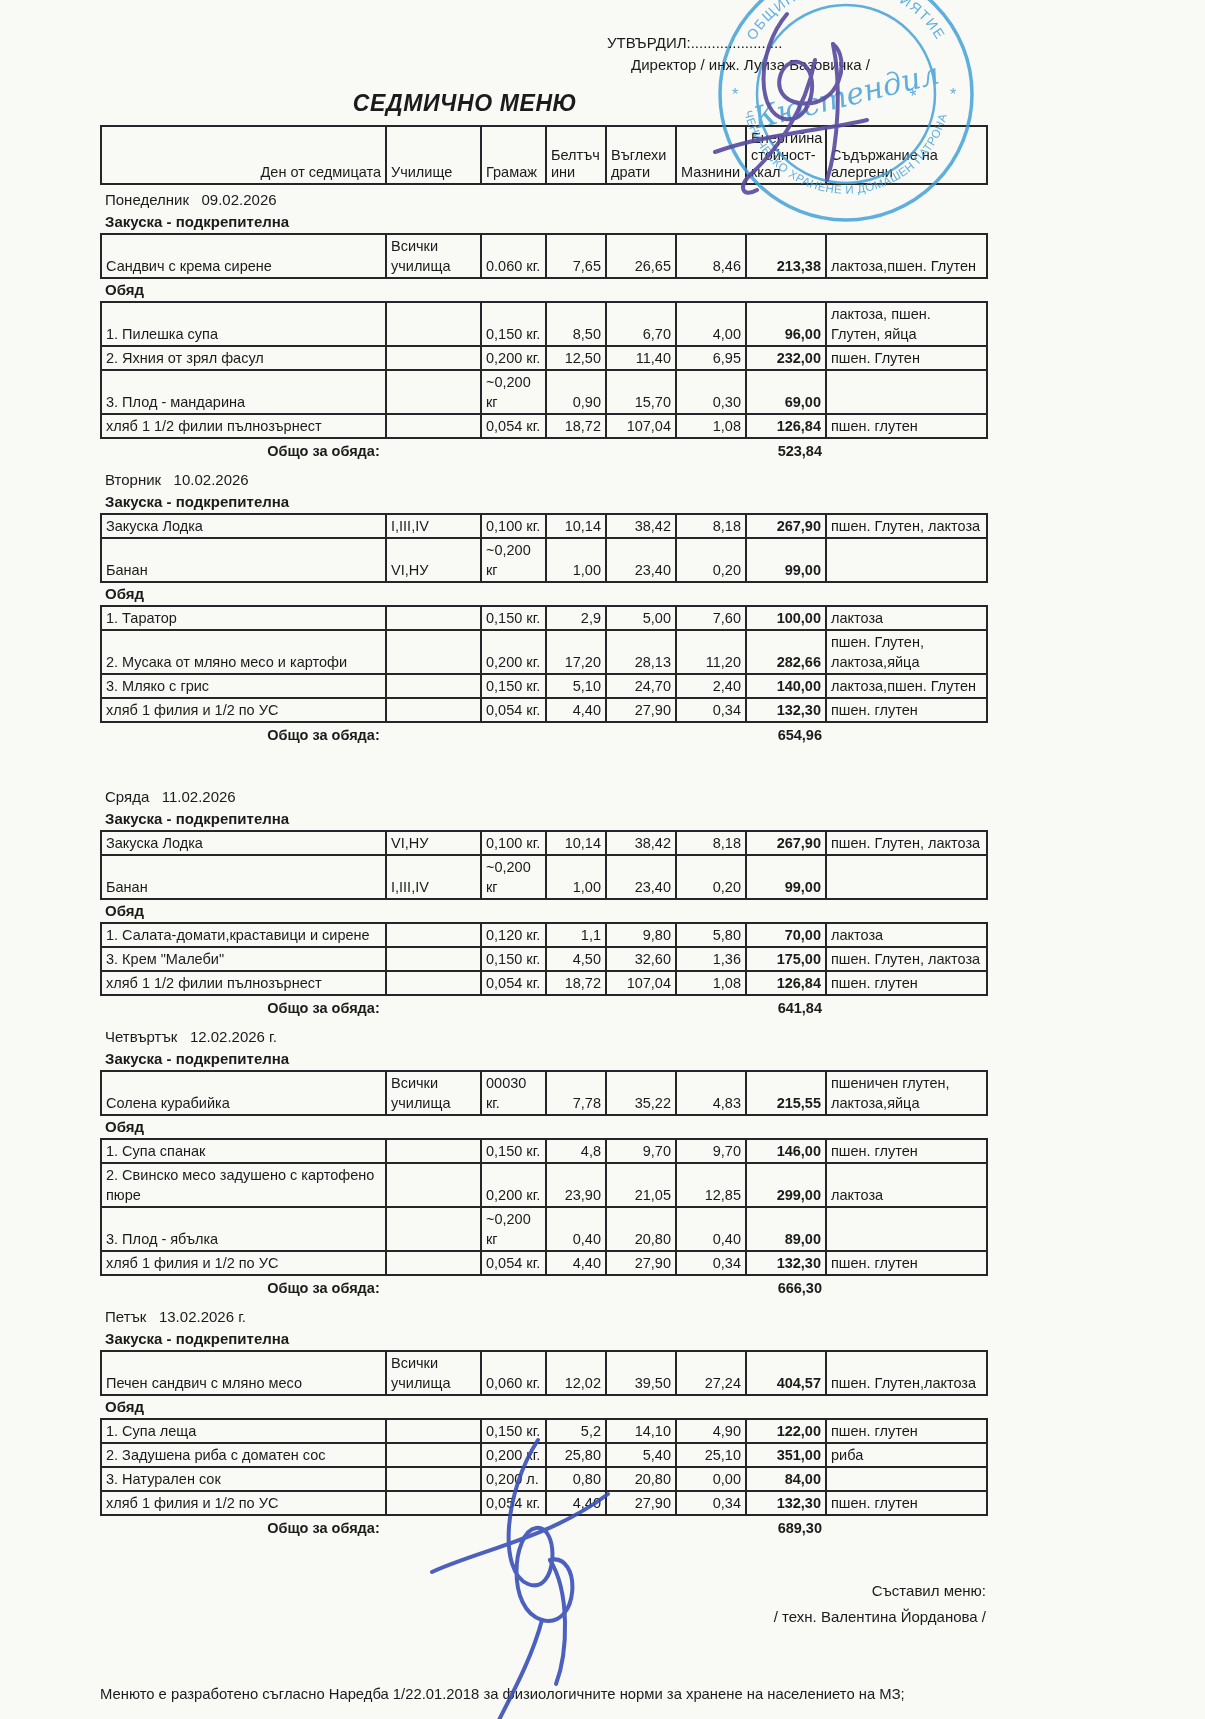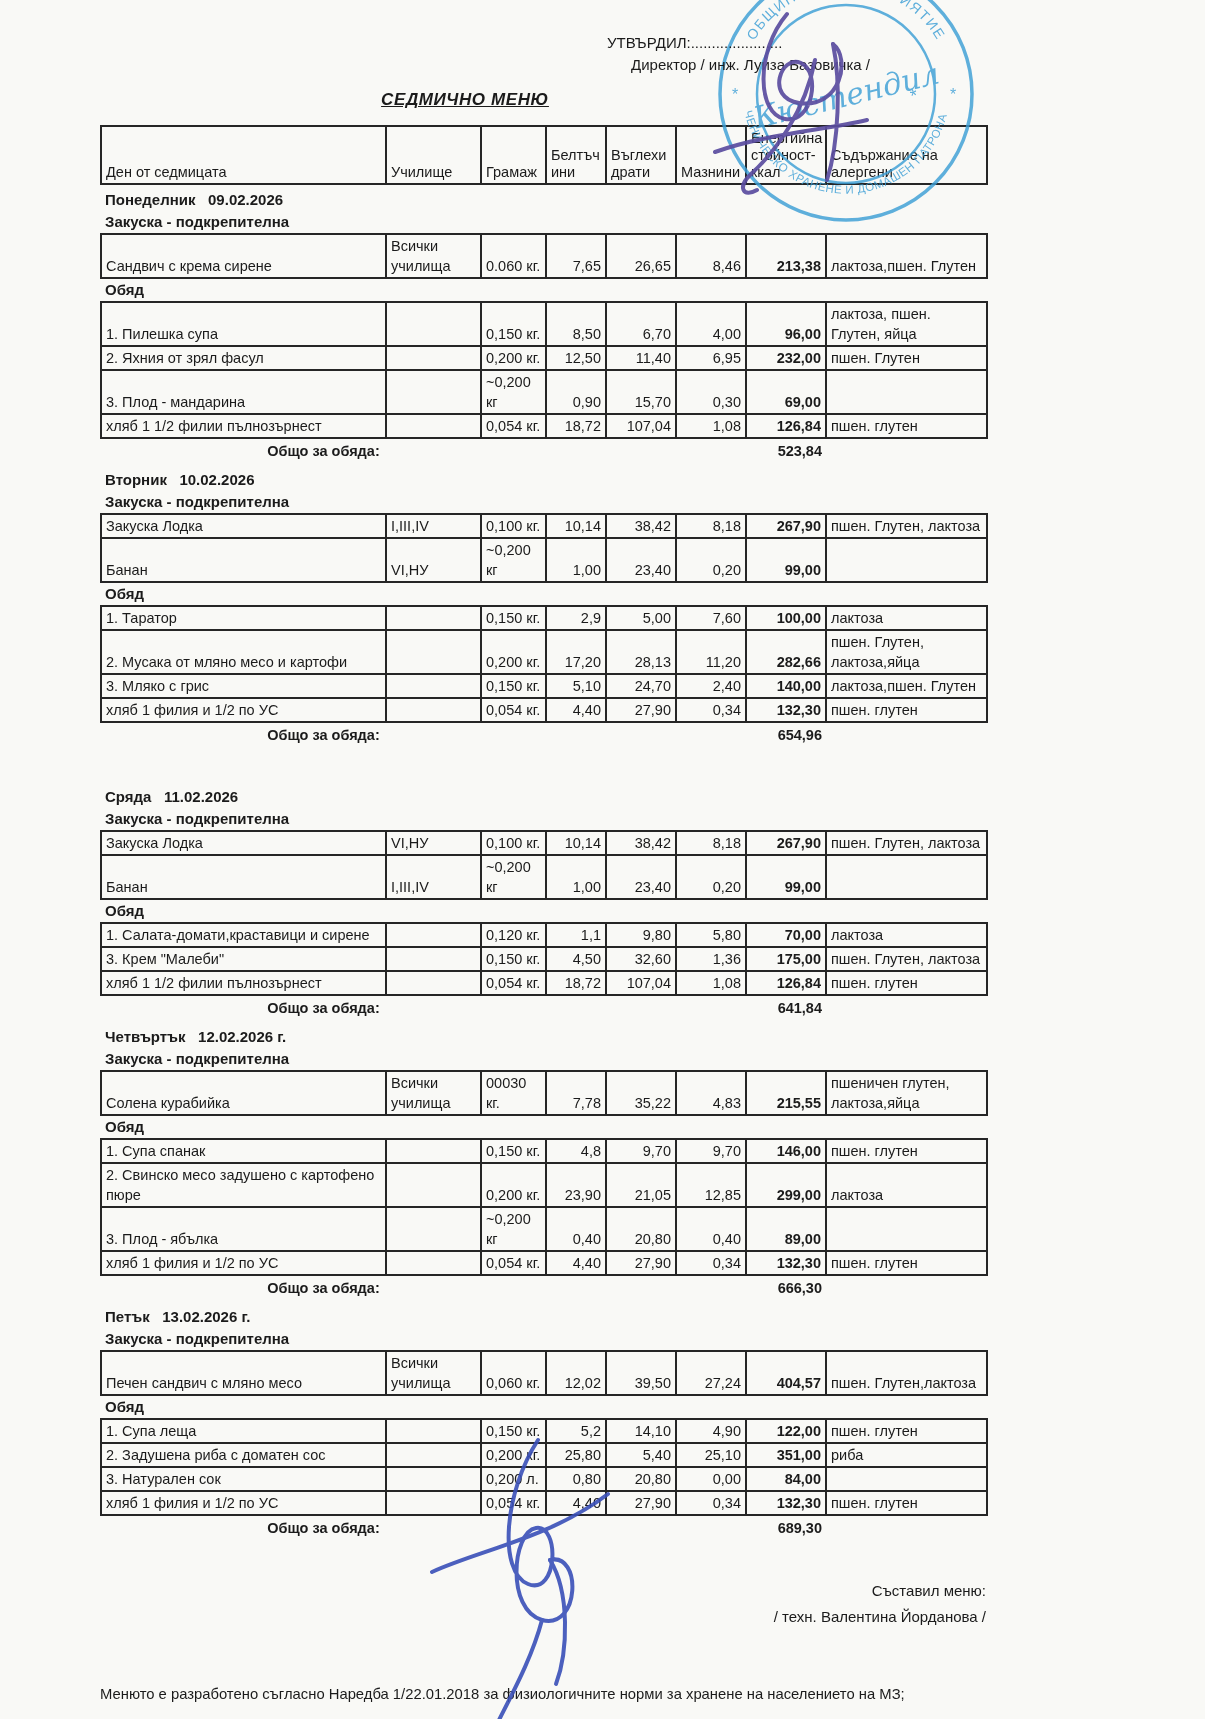--- a/index.html
+++ b/index.html
@@ -3,35 +3,35 @@
 <meta charset="utf-8">
 <style>
   html,body{margin:0;padding:0;background:#e8e8e6;}
   .page{position:relative;width:1205px;height:1719px;background:#f9f9f6;overflow:hidden;
         font-family:"Liberation Sans",sans-serif;color:#1b1b1b;}
   
   .approved{position:absolute;top:32px;left:607px;font-size:15px;line-height:22px;z-index:3;}
   .approved .line2{padding-left:24px;}
   
   .doc-title{position:absolute;top:90px;left:100px;width:730px;text-align:center;
-             font-weight:bold;font-style:italic;text-decoration:underline;
-             font-size:17px;letter-spacing:.6px;z-index:3;}
+             font-weight:bold;font-style:italic;
+             font-size:23px;letter-spacing:.6px;z-index:3;}
   
   .stamp{position:absolute;left:712px;top:-40px;width:268px;height:268px;opacity:.82;z-index:2;}
   .sig-top{position:absolute;left:655px;top:2px;width:250px;height:210px;z-index:4;}
   
   .content{position:absolute;top:125px;left:100px;width:886px;z-index:1;}
   table{border-collapse:collapse;width:100%;table-layout:fixed;}
   th{border:2px solid #262626;vertical-align:bottom;font-weight:normal;text-align:left;
      padding:2px 4px;font-size:14.5px;line-height:17px;white-space:pre-line;height:52px;}
-  th.first{text-align:left;margin-left:20px;}
+  th.first{text-align:right;margin-left:20px;}
   td{font-size:14.5px;padding:1px 4px;vertical-align:bottom;line-height:20px;
      overflow:hidden;word-wrap:break-word;}
   .item-row td{border:2px solid #262626;}
-  .day-row td{font-weight:bold;font-size:15px;padding-top:5px;white-space:pre-wrap;}
+  .day-row td{font-weight:normal;font-size:15px;padding-top:5px;white-space:pre-wrap;}
   .day-row.big-gap td{padding-top:38px;}
   .section-row td{font-weight:bold;font-size:15px;}
   .num{text-align:right;}
   .kcal{font-weight:bold;margin-top:32px;}
   .c-school{font-weight:normal;}
   .total-row td{font-weight:bold;padding-top:2px;padding-bottom:4px;}
   .total-label{text-align:center;}
   
   .composed{margin-top:38px;position:relative;font-size:15px;line-height:22px;text-align:right;}
   .composed .l1{margin-left:232px;}

